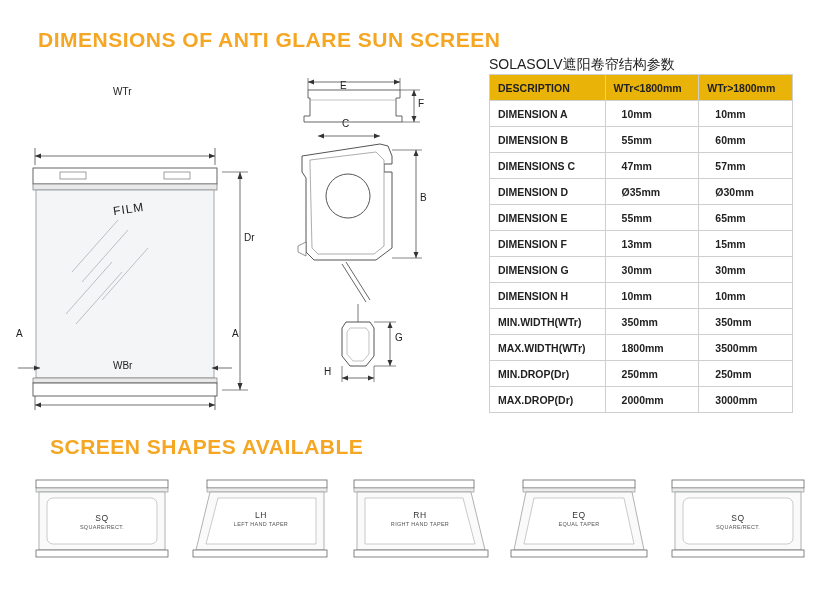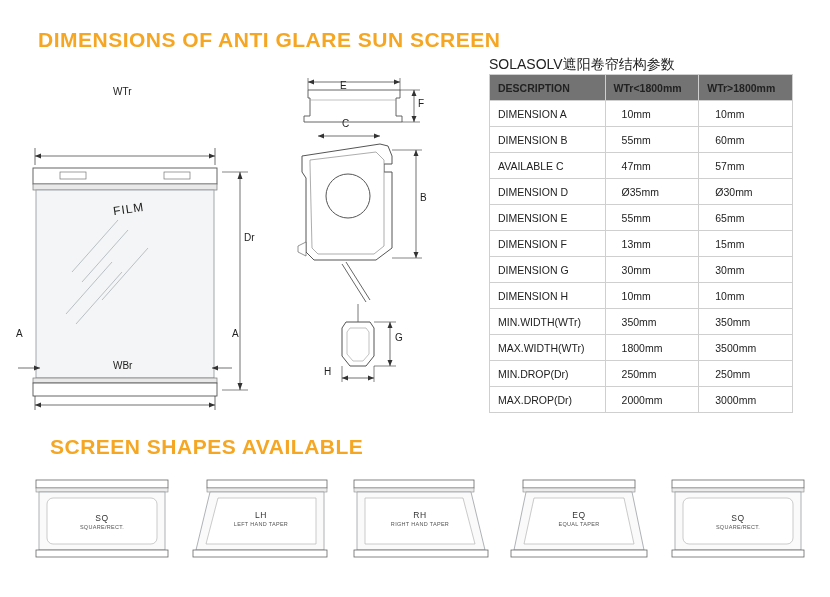--- a/index.html
+++ b/index.html
@@ -29,24 +29,24 @@
     width: 304px;
     border-collapse: collapse;
     font-size: 10.5px;
     color: #222;
   }
   #spec-table td, #spec-table th {
     border: 1px solid #cfcfcf;
     height: 26px;
     padding: 0 8px;
     text-align: left;
-    font-weight: normal;
+    font-weight: bold;
   }
   #spec-table thead th {
-    background: #737373;
+    background: #eab308;
     color: #222;
     font-weight: bold;
     font-size: 10.5px;
   }
   #spec-table td:nth-child(1) { width: 116px; }
   #spec-table td:nth-child(2), #spec-table td:nth-child(3) { width: 94px; padding-left: 16px; }
   #table-caption {
     position: absolute;
     left: 489px; top: 56px;
     font-size: 14px;
@@ -221,21 +221,21 @@
           <td>DIMENSION A</td>
           <td>10mm</td>
           <td>10mm</td>
         </tr>
       <tr>
           <td>DIMENSION B</td>
           <td>55mm</td>
           <td>60mm</td>
         </tr>
       <tr>
-          <td>AVAILABLE C</td>
+          <td>DIMENSIONS C</td>
           <td>47mm</td>
           <td>57mm</td>
         </tr>
       <tr>
           <td>DIMENSION D</td>
           <td>Ø35mm</td>
           <td>Ø30mm</td>
         </tr>
       <tr>
           <td>DIMENSION E</td>

